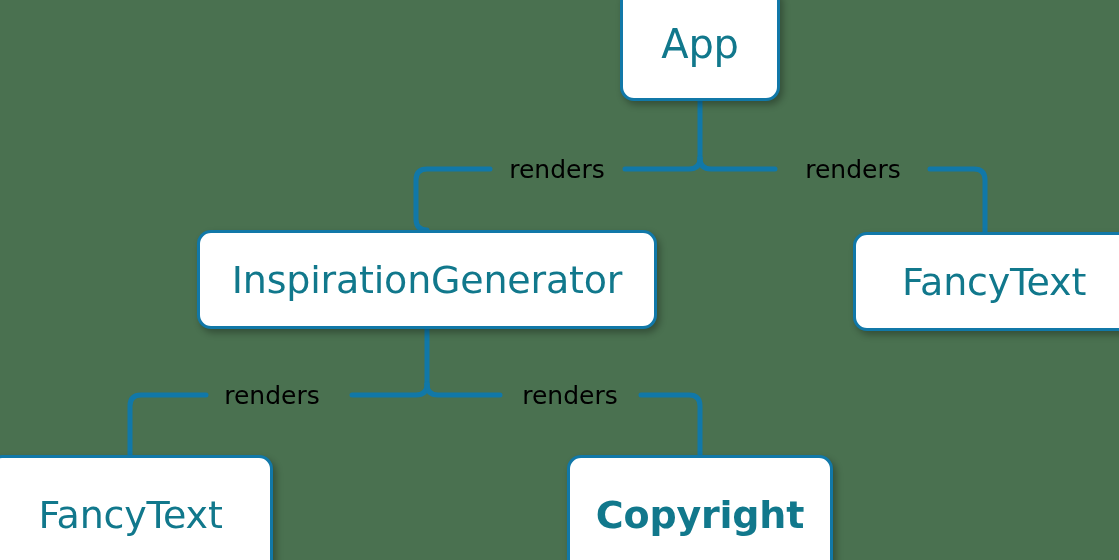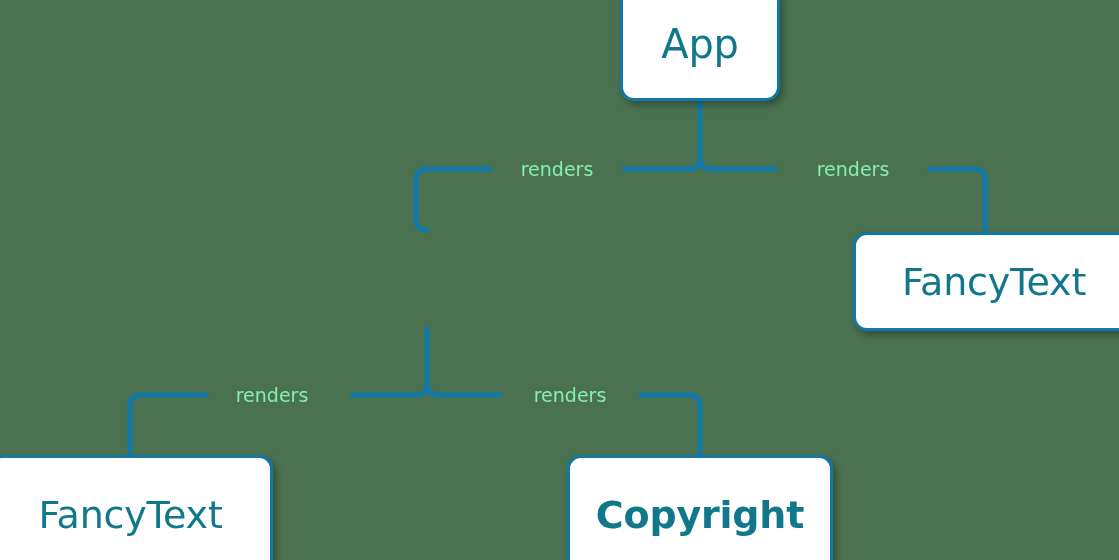--- a/index.html
+++ b/index.html
@@ -56,23 +56,23 @@
   #node-copyright  { left: 567px; top: 455px;  width: 266px; height: 120px; }
 
   #node-app .node-label         { font-size: 40px; }
   #node-ig .node-label          { font-size: 38px; }
   #node-fancy-right .node-label { font-size: 38px; }
   #node-fancy-left .node-label  { font-size: 38px; }
   #node-copyright .node-label   { font-size: 38px; font-weight: bold; }
 
   .edge-label {
     position: absolute;
-    color: #86efac;
+    color: #000000;
     font-family: "DejaVu Sans", sans-serif;
-    font-size: 19px;
+    font-size: 25px;
     font-weight: 400;
     white-space: nowrap;
     line-height: 1;
     transform: translate(-50%, -50%);
     z-index: 2;
   }
   #edge-label-1 { left: 557px; top: 169px; }
   #edge-label-2 { left: 853px; top: 169px; }
   #edge-label-3 { left: 272px; top: 395px; }
   #edge-label-4 { left: 570px; top: 395px; }
@@ -101,20 +101,23 @@
 
   <div class="edge-label" id="edge-label-1">renders</div>
   <div class="edge-label" id="edge-label-2">renders</div>
   <div class="edge-label" id="edge-label-3">renders</div>
   <div class="edge-label" id="edge-label-4">renders</div>
 
   <div class="node" id="node-app">
     <span class="node-label">App</span>
   </div>
 
+  <div class="node" id="node-ig">
+    <span class="node-label">InspirationGenerator</span>
+  </div>
 
   <div class="node" id="node-fancy-right">
     <span class="node-label">FancyText</span>
   </div>
 
   <div class="node" id="node-fancy-left">
     <span class="node-label">FancyText</span>
   </div>
 
   <div class="node" id="node-copyright">

